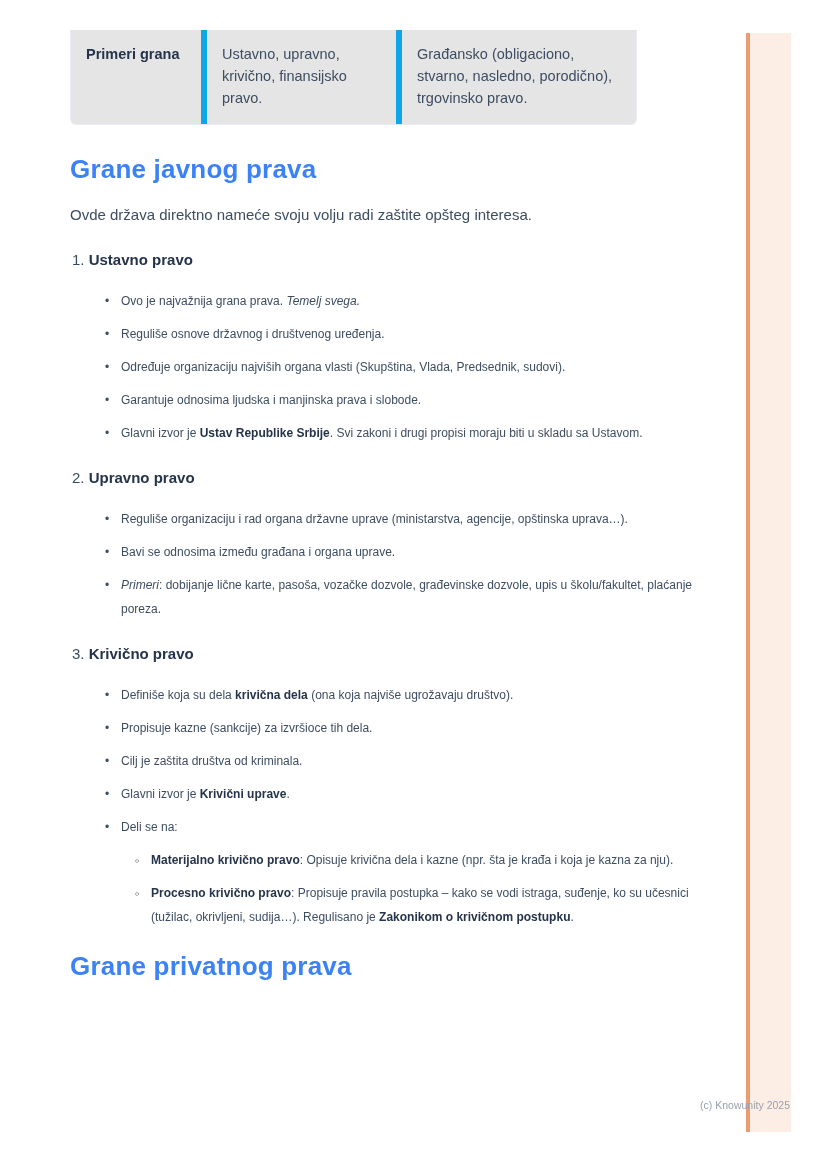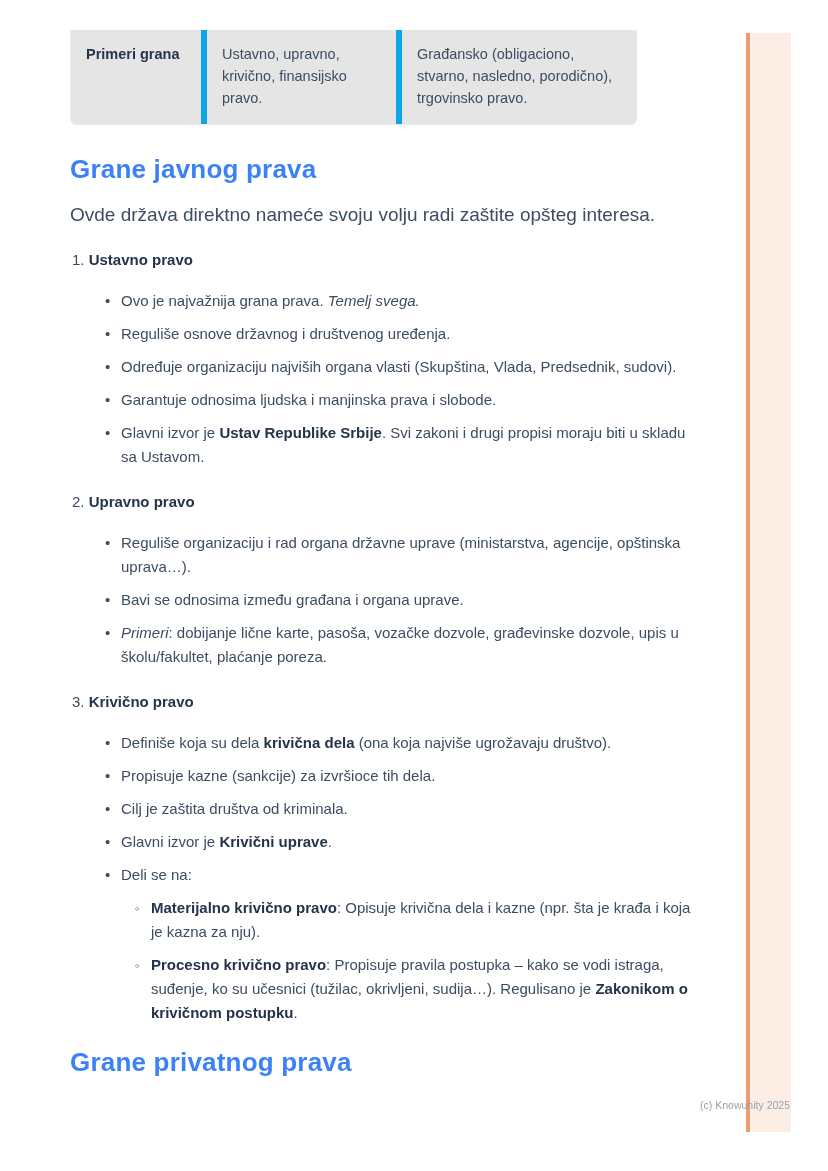--- a/index.html
+++ b/index.html
@@ -39,30 +39,30 @@
   .tbl .cell + .cell { border-left:6px solid #0ea5e9; }
   .tbl .cell.hd { font-weight:bold; color:#25344a; }
   h1 {
     color:#3b82f6;
     font-size:26px;
     line-height:26px;
     font-weight:bold;
     margin:31px 0 0 0;
     letter-spacing:0.2px;
   }
-  .intro { margin-top:21px; font-size:19px; line-height:24px; }
+  .intro { margin-top:21px; font-size:15px; line-height:24px; }
   .sec { margin-top:21px; }
   .sec-head { margin-left:2px; font-size:15px; line-height:24px; }
   .sec-num { color:#3d4d61; }
   .sec-title { font-weight:bold; color:#25344a; }
   ul.b {
     list-style:none;
     margin:17px 0 0 0;
     padding:0 0 0 35px;
-    font-size:15px; line-height:24px;
+    font-size:12px; line-height:24px;
   }
   ul.b > li { position:relative; padding-left:16px; margin-bottom:9px; }
   ul.b > li:last-child { margin-bottom:0; }
   ul.b > li::before {
     content:"•";
     position:absolute; left:0; top:0;
     color:#3d4d61;
   }
   ul.sub {
     list-style:none;

